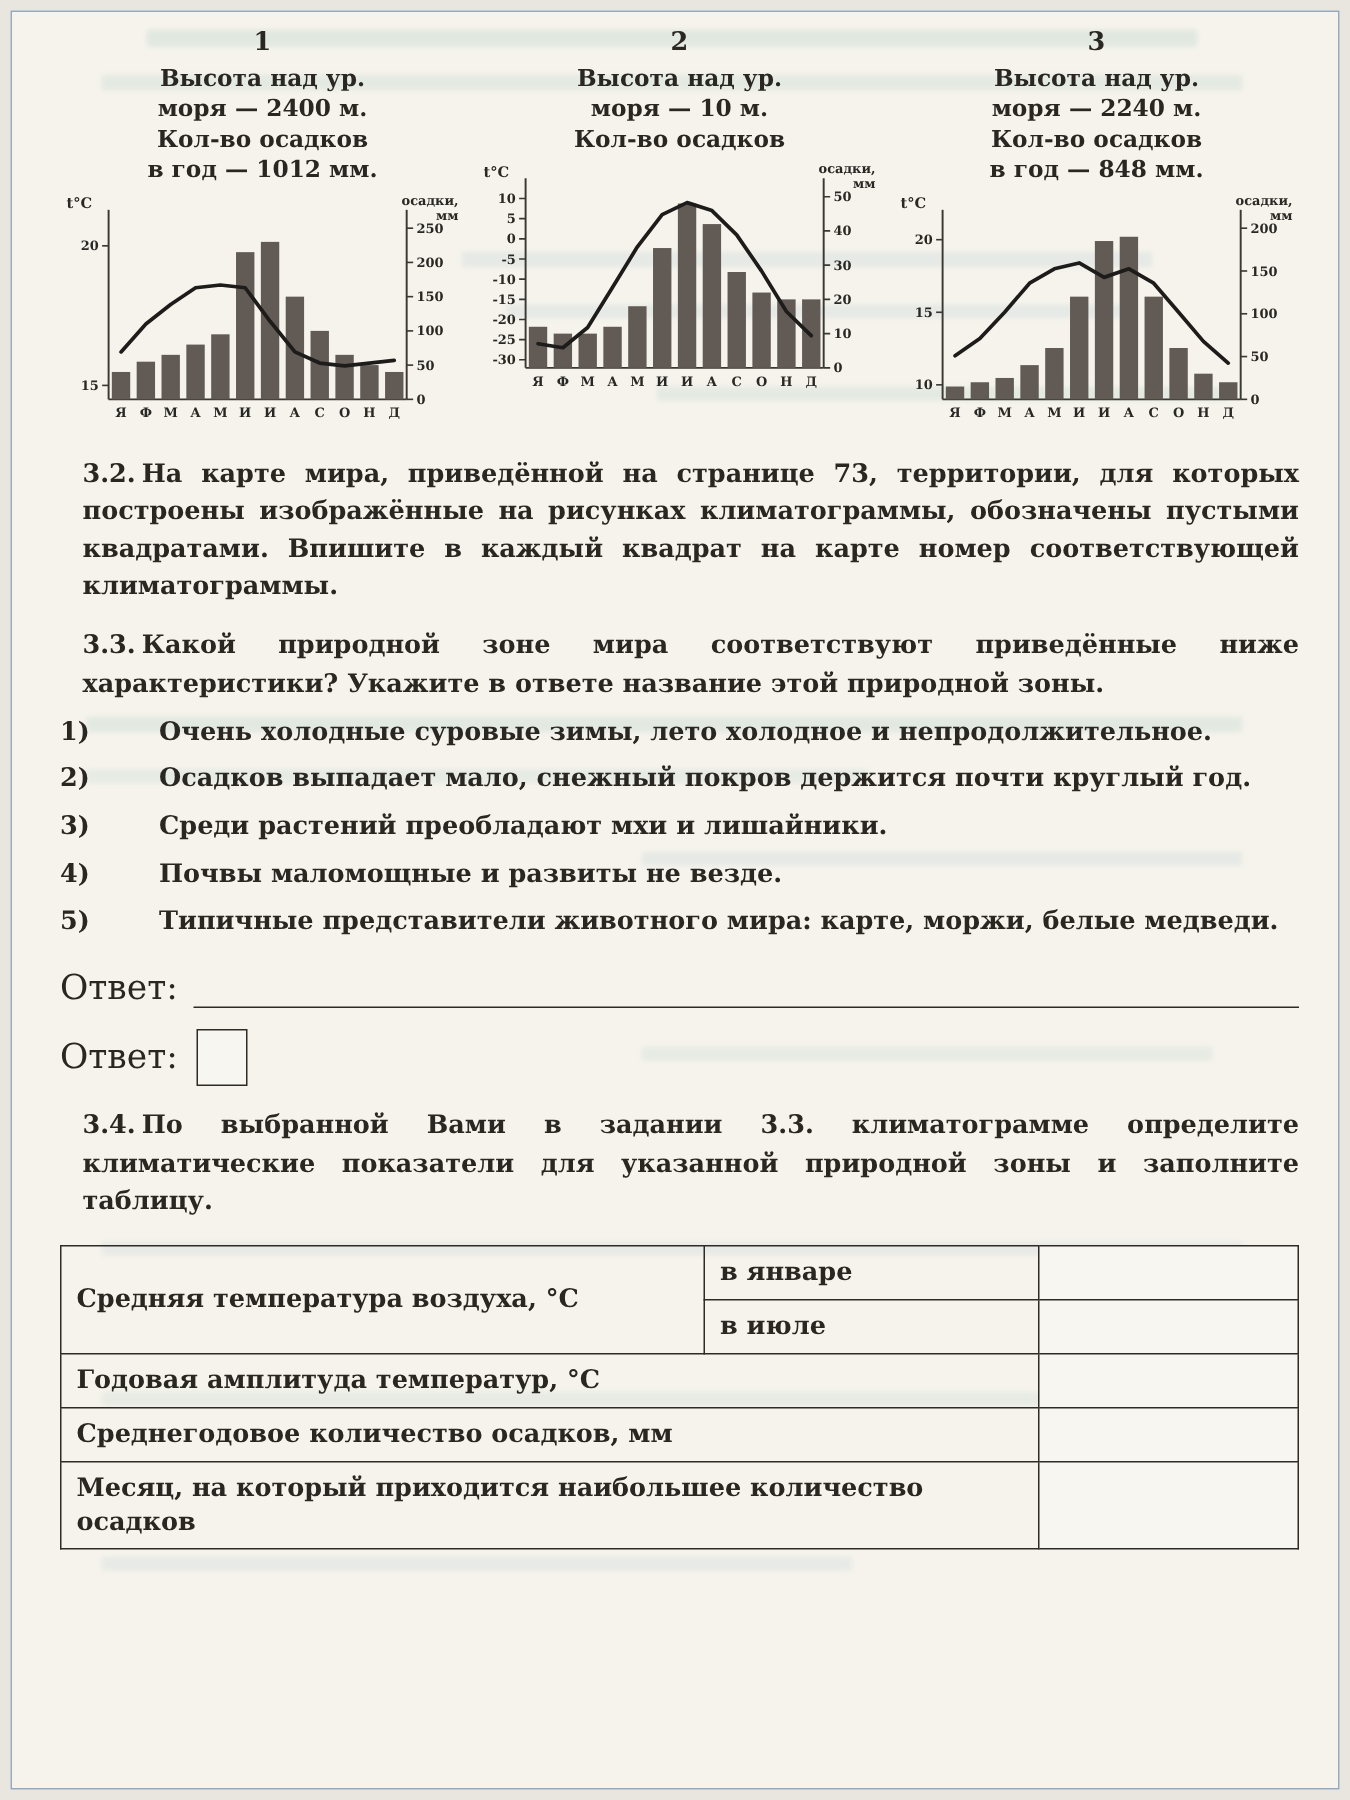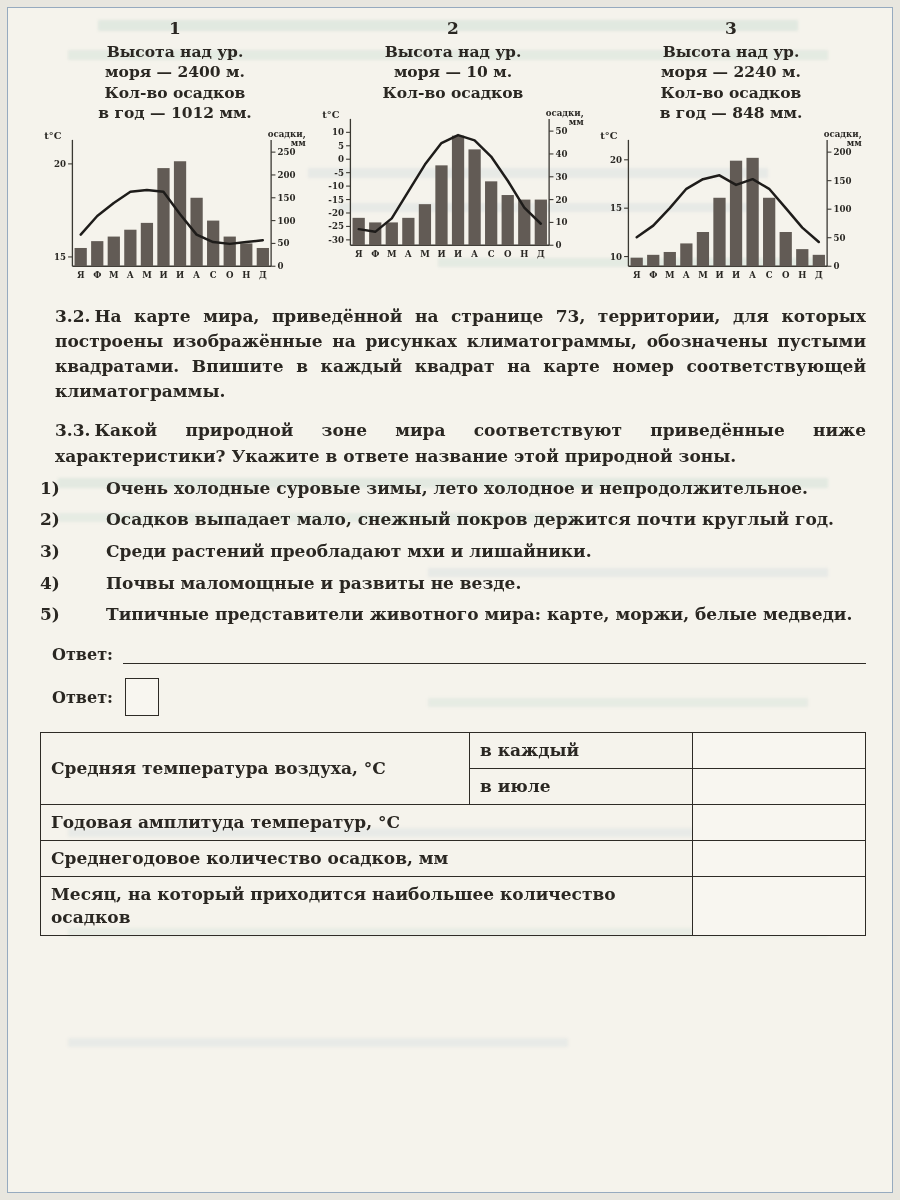--- a/index.html
+++ b/index.html
@@ -41,21 +41,21 @@
   .chart-hdr{font-size:15.5px;font-weight:700;line-height:1.32;}
   .chart-box{margin-top:4px;}
   .chart-box svg{display:block;}
   .chart-box text{font-family:"DejaVu Serif", serif;font-weight:700;fill:#2a2824;}
   .para{font-size:17px;font-weight:700;line-height:1.48;text-align:justify;margin:14px 0 0 15px;}
   .para .tnum{padding-right:4px;}
   .items{margin-top:6px;}
   .item{display:flex;font-size:17px;font-weight:700;line-height:1.45;margin-top:7px;}
   .item .num{flex:none;width:40px;}
   .item .txt{flex:1;text-align:justify;margin-left:26px;}
-  .ans-row{display:flex;align-items:flex-end;margin-top:18px;font-size:16px;font-weight:700;margin-left:12px;}
+  .ans-row{display:flex;align-items:flex-end;margin-top:18px;font-size:23px;font-weight:400;}
   .ans-line{flex:1;border-bottom:1.6px solid #2e2b26;margin-left:10px;height:1.15em;}
   .ans-box{display:inline-block;width:32px;height:36px;border:1.5px solid #2e2b26;margin-left:12px;background:#f8f6f0;}
   .ans-box-row{align-items:center;margin-top:14px;}
   table.fill{width:100%;border-collapse:collapse;margin-top:16px;font-size:17px;font-weight:700;}
   table.fill td{border:1.6px solid #2e2b26;padding:6px 10px;vertical-align:middle;line-height:1.35;}
   table.fill td.ans-cell{background:#f8f6f0;}
 </style>
 </head>
 <body>
 
@@ -292,31 +292,32 @@
     <span>Ответ:</span>
     <span class="ans-line"></span>
   </div>
 
 
   <div class="ans-row ans-box-row">
     <span>Ответ:</span>
     <span class="ans-box"></span>
   </div>
 
+  <p class="para"><span class="tnum">3.4.</span><span>По выбранной Вами в задании 3.3. климатограмме определите климатические показатели для указанной природной зоны и заполните таблицу.</span></p>
 
   <table class="fill">
     <colgroup>
         <col style="width:52%">
         <col style="width:27%">
         <col style="width:21%">
       </colgroup>
     <tbody>
       <tr>
         <td rowspan="2">Средняя температура воздуха, °C</td>
-        <td>в каждый</td>
+        <td>в январе</td>
         <td class="ans-cell"></td>
       </tr>
       <tr>
         <td>в июле</td>
         <td class="ans-cell"></td>
       </tr>
       <tr>
         <td colspan="2">Годовая амплитуда температур, °C</td>
         <td class="ans-cell"></td>
       </tr>

